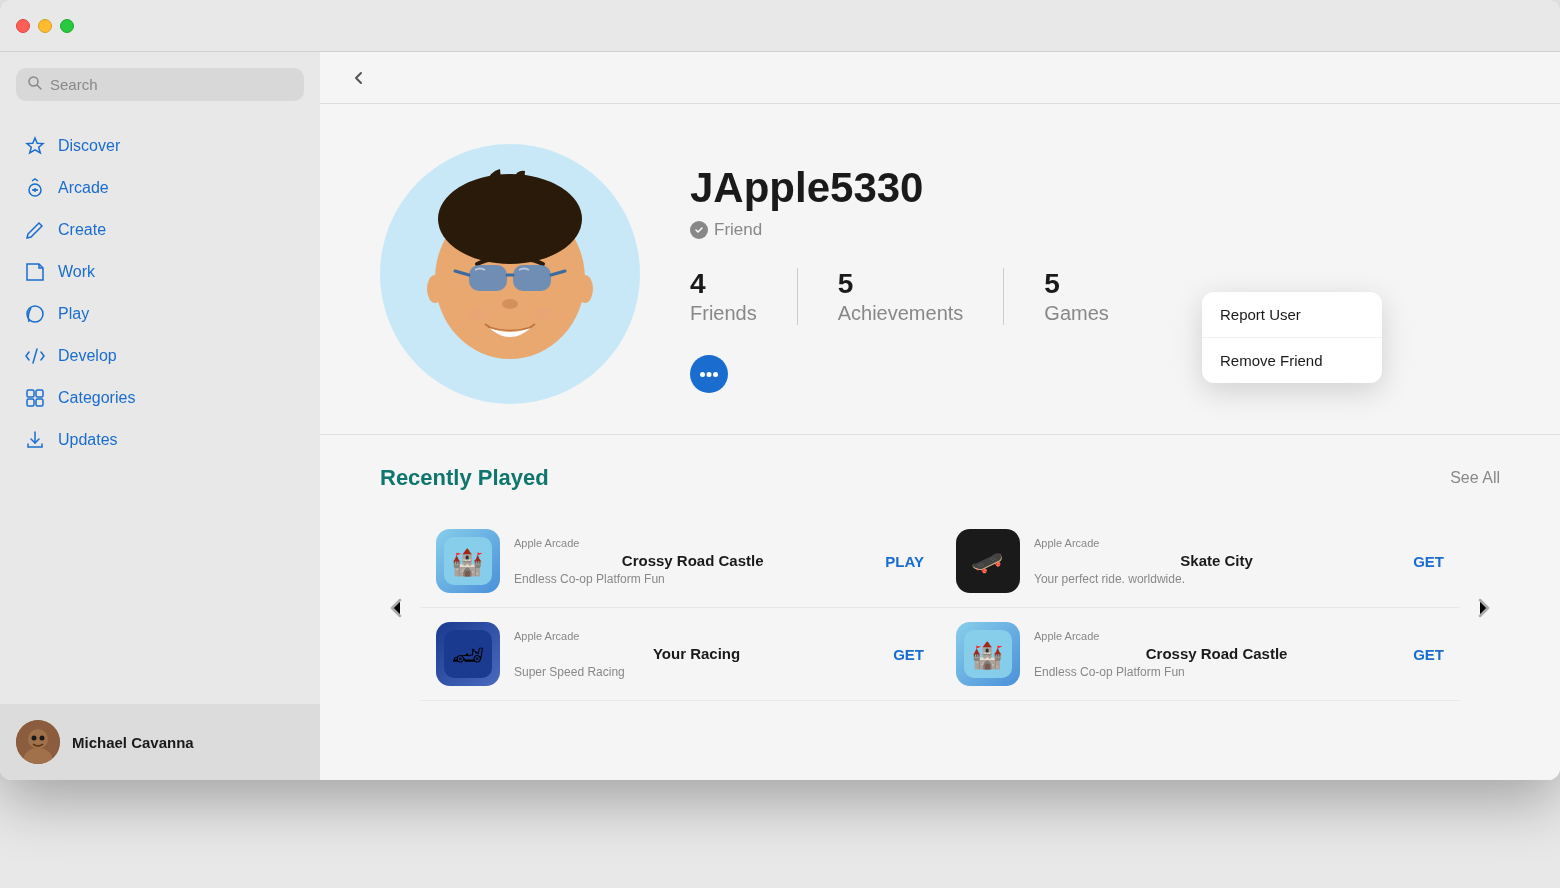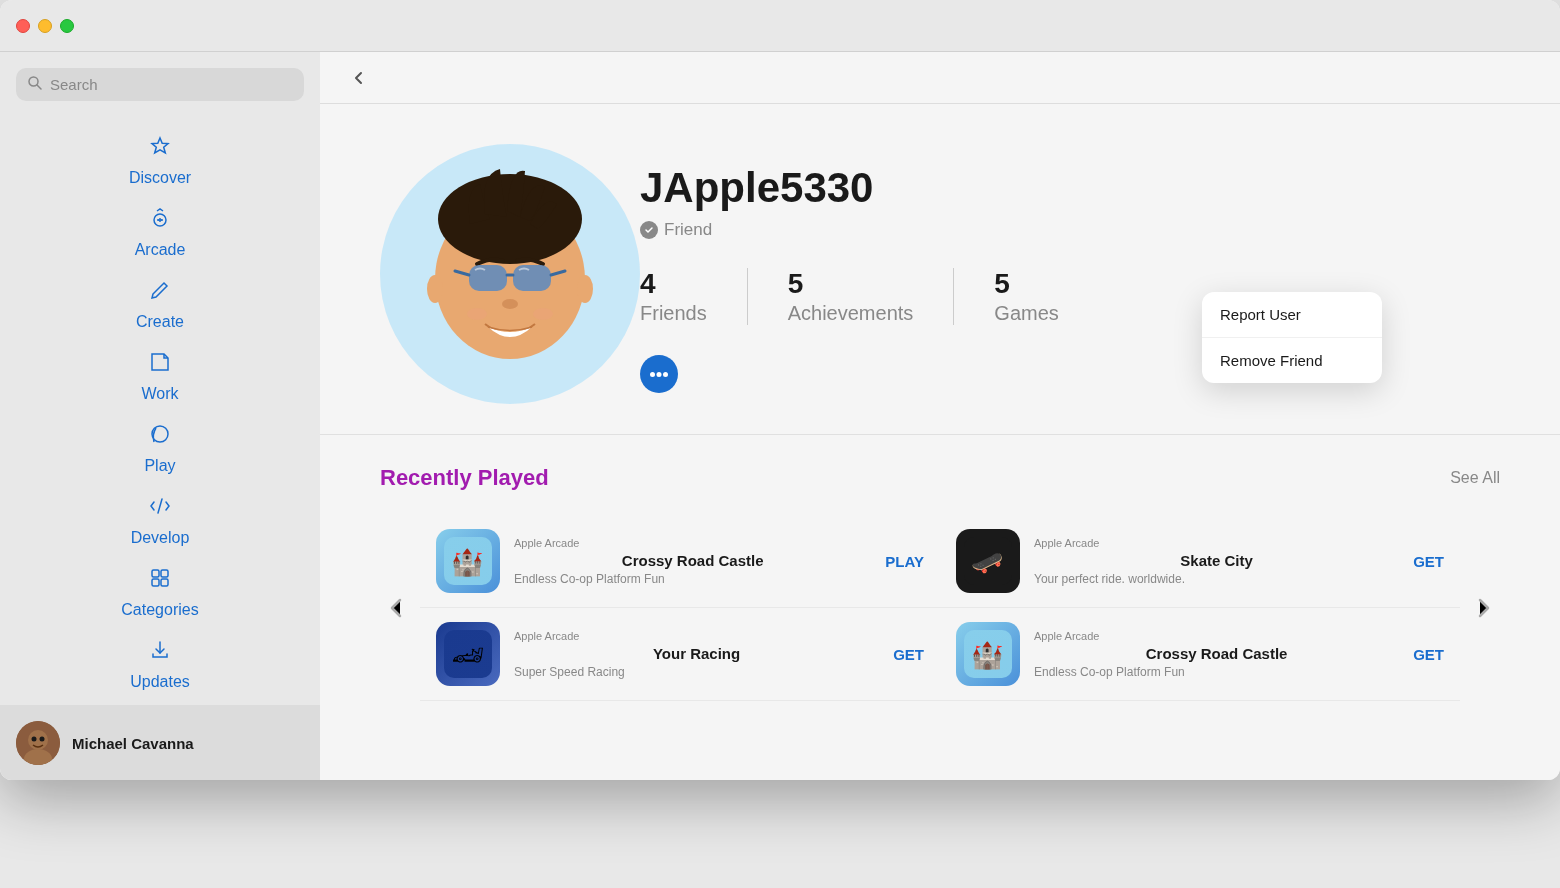--- a/index.html
+++ b/index.html
@@ -91,21 +91,20 @@
     .nav-item {
       display: flex;
       align-items: center;
       gap: 12px;
       padding: 10px 16px;
       border-radius: 8px;
       cursor: pointer;
       font-size: 16px;
       font-weight: 400;
       color: #1a6dce;
-      flex-direction: column;
     }
     .nav-item .icon {
       width: 22px;
       height: 22px;
       display: flex;
       align-items: center;
       justify-content: center;
       color: #1a6dce;
     }
 
@@ -165,20 +164,21 @@
       cursor: pointer;
       color: #666;
       font-size: 18px;
     }
 
     
     .profile-section {
       padding: 40px 60px 30px 60px;
       display: flex;
       align-items: flex-start;
+      gap: 50px;
       background: #f5f5f5;
       border-bottom: 1px solid #e0e0e0;
       position: relative;
     }
 
     .profile-avatar-circle {
       width: 260px;
       height: 260px;
       border-radius: 50%;
       background: #c8e8f8;
@@ -298,21 +298,21 @@
     .section-header {
       display: flex;
       justify-content: space-between;
       align-items: center;
       margin-bottom: 24px;
     }
 
     .section-title {
       font-size: 22px;
       font-weight: 700;
-      color: #a21caf;
+      color: #0f766e;
     }
 
     .see-all-link {
       font-size: 16px;
       color: #888;
       cursor: pointer;
     }
 
     .games-carousel {
       position: relative;

